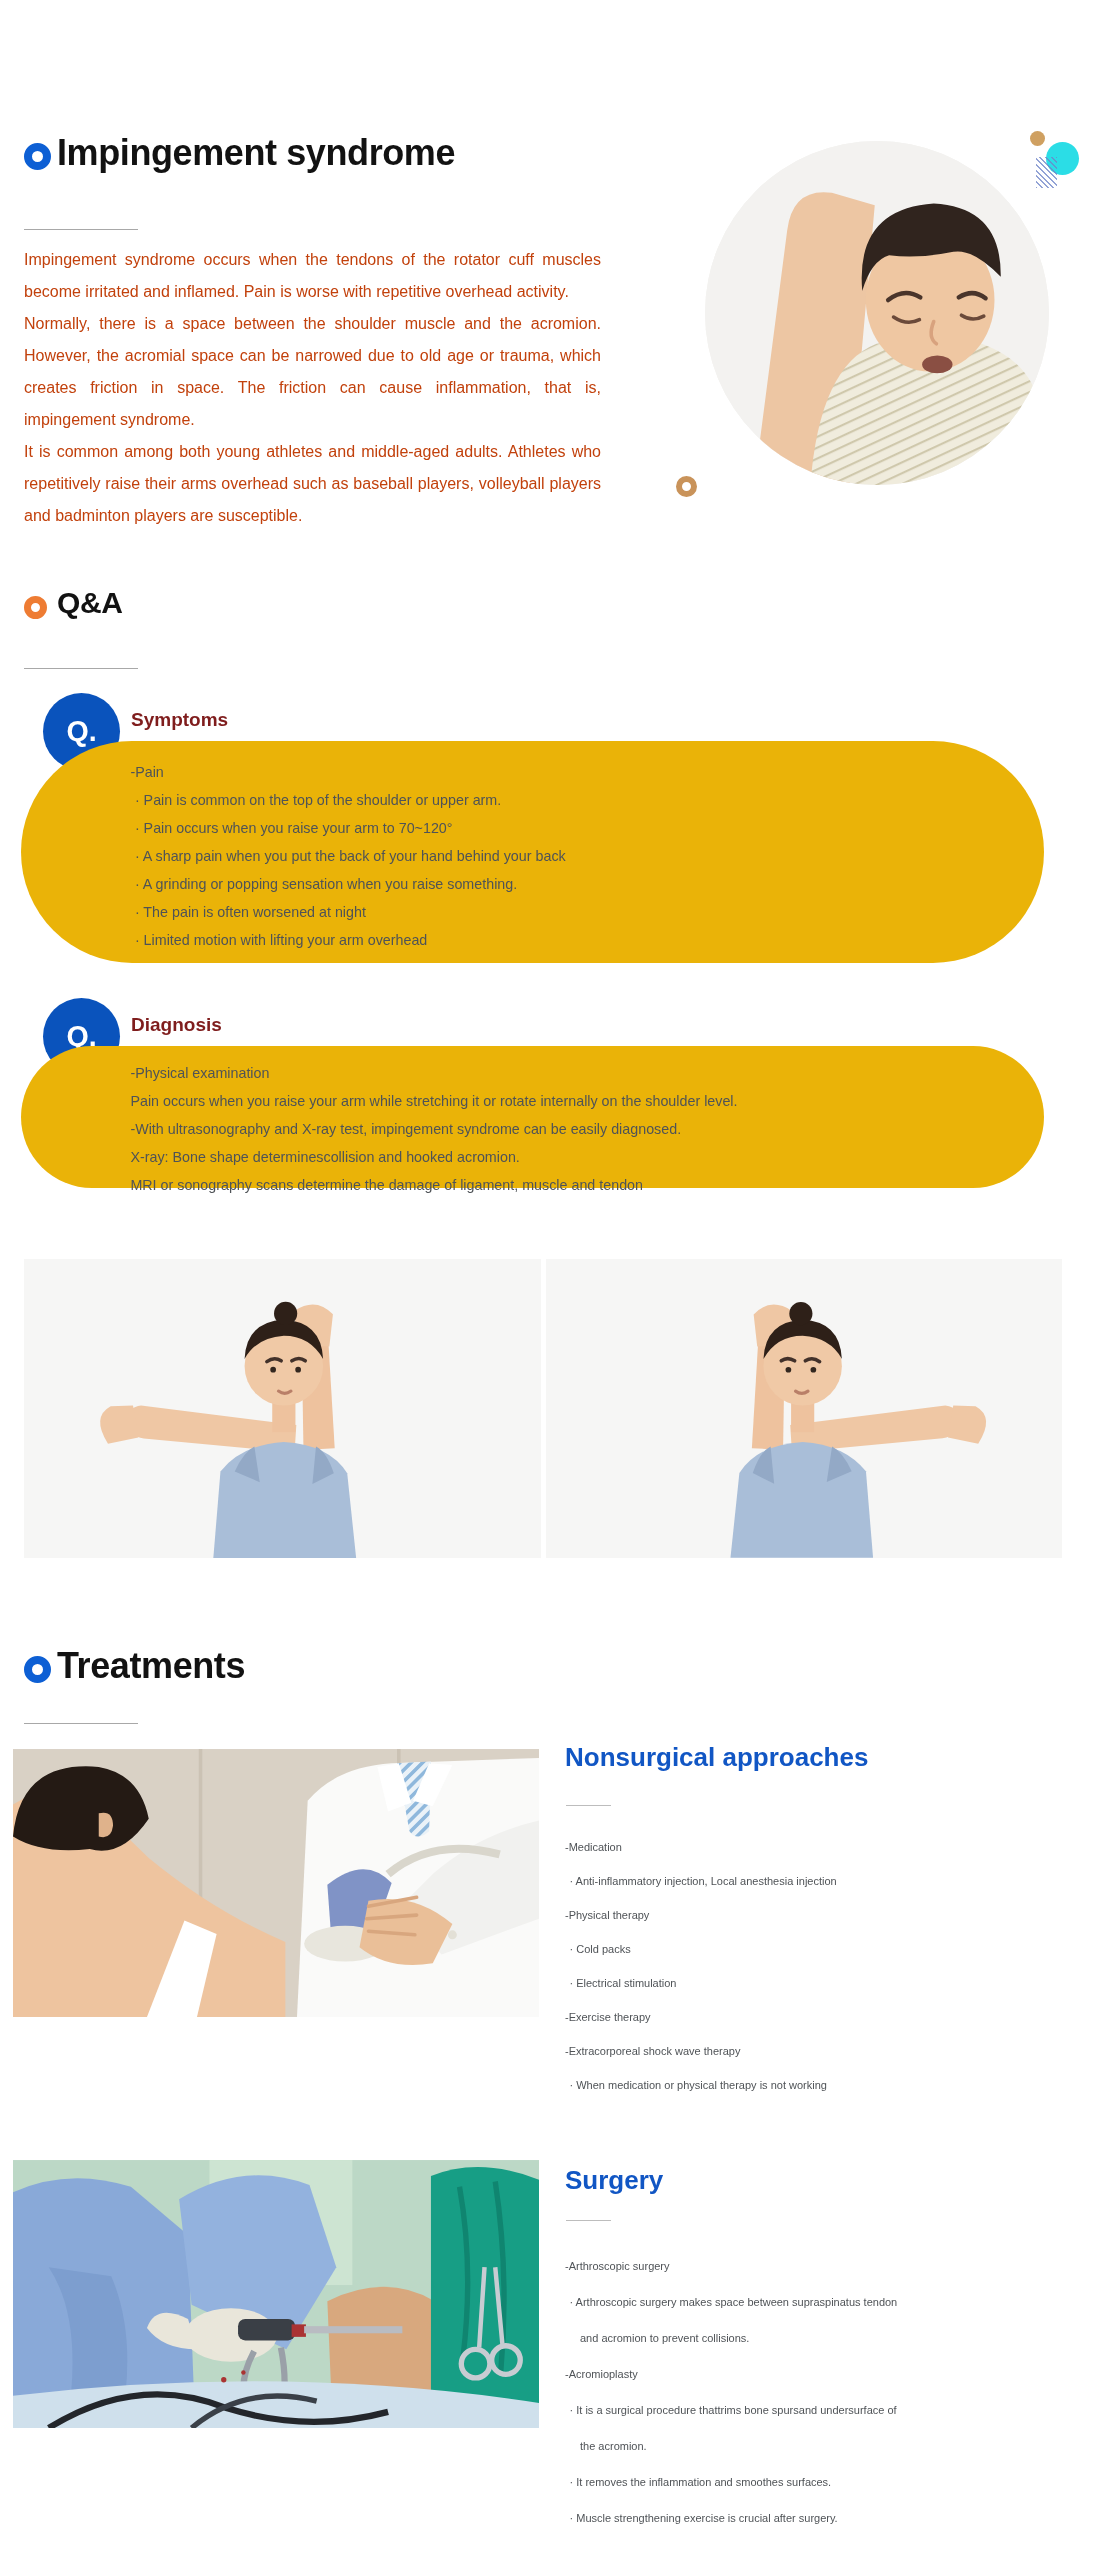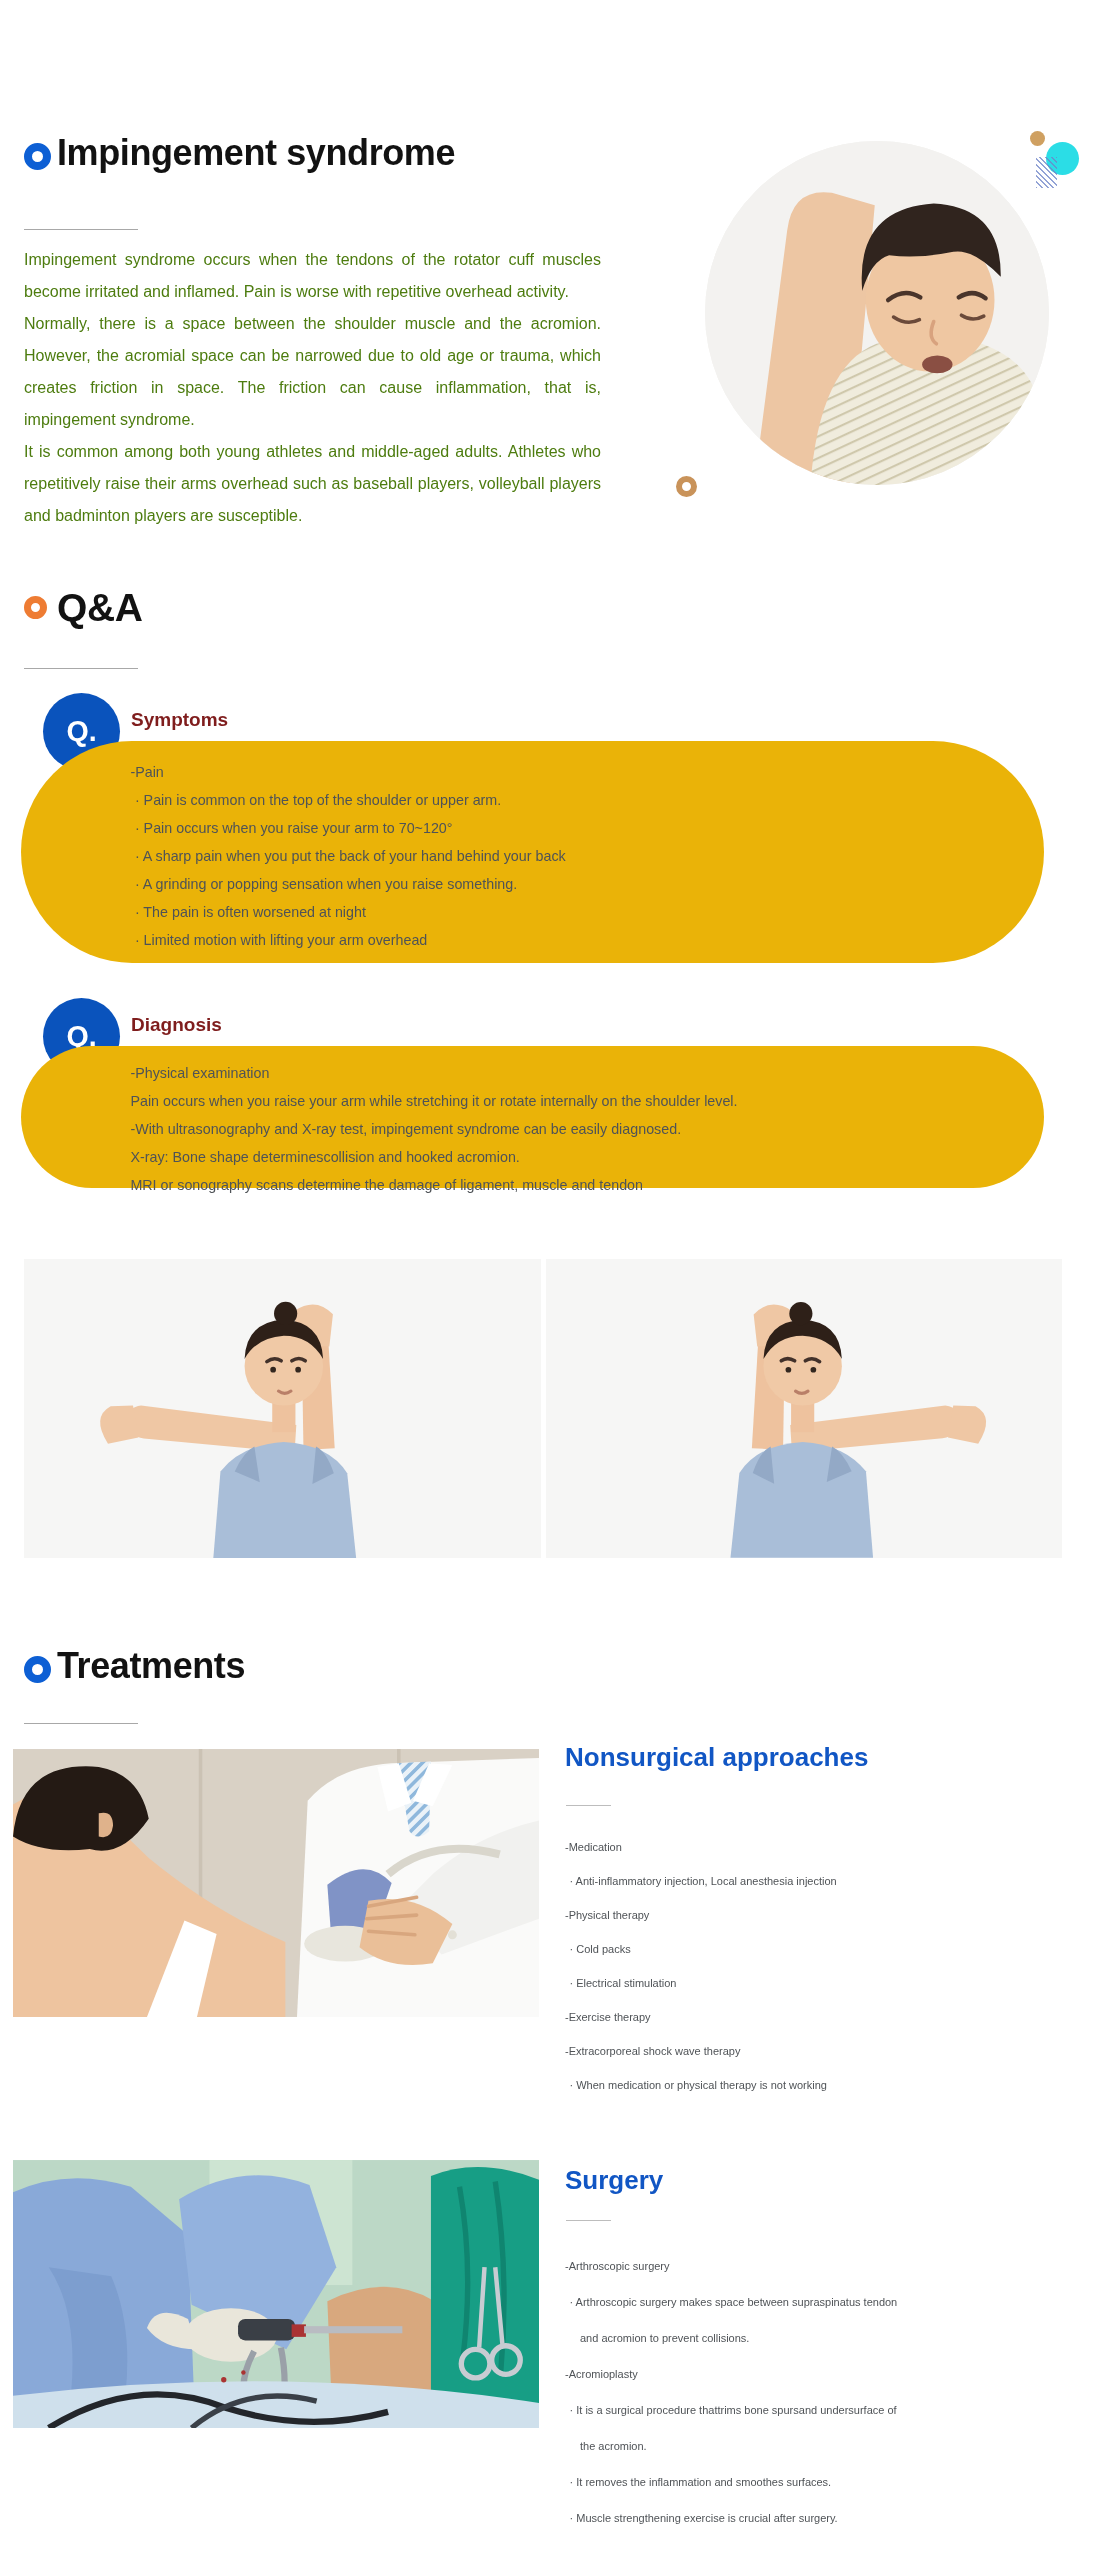--- a/index.html
+++ b/index.html
@@ -4,27 +4,27 @@
 <style>
   html,body{margin:0;padding:0;background:#fff;font-family:"Liberation Sans",sans-serif;}
   #page{position:relative;width:1120px;height:2576px;background:#ffffff;overflow:hidden;}
   .donut{position:absolute;border-radius:50%;background:#fff;box-sizing:border-box;}
   .donut-blue{border:8px solid #0d5fd4;width:27px;height:27px;}
   .donut-orange{border:7.1px solid #ee7c33;width:23px;height:23px;}
   .donut-tan{border:6.2px solid #c9935a;width:21.4px;height:21.4px;}
 
   .section-title{position:absolute;font-weight:bold;color:#121212;letter-spacing:-0.4px;white-space:nowrap;}
   .t40{font-size:36px;}
-  .t34{font-size:39px;}
+  .t34{font-size:30px;}
 
   .divider{position:absolute;height:0.9px;background:#a8a8a8;}
   .side-divider{position:absolute;height:0.9px;background:#bdbdbd;width:45px;}
 
   #intro-paras{position:absolute;left:24px;top:244px;width:577px;font-size:16px;line-height:32px;
-    color:#4d7c0f;text-align:justify;}
+    color:#c2410c;text-align:justify;}
   #intro-paras p{margin:0;}
 
   #intro-photo{position:absolute;left:705px;top:141px;width:344px;height:344px;border-radius:50%;
     overflow:hidden;background:#f3f2f0;}
 
   .decor-circle{position:absolute;border-radius:50%;}
   #decor-hatch{position:absolute;left:1036px;top:157px;width:20.5px;height:31px;
     background:repeating-linear-gradient(45deg, rgba(110,132,200,0.75) 0 1.3px, rgba(255,255,255,0) 1.3px 4px);}
 
   .q-badge{position:absolute;left:43px;width:77px;height:77px;border-radius:50%;background:#0a53bc;

